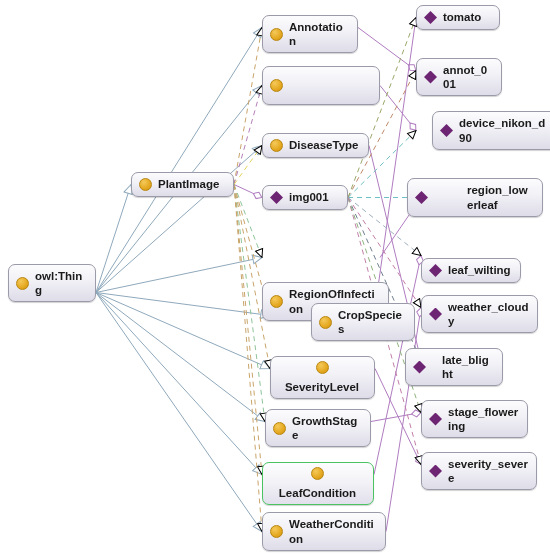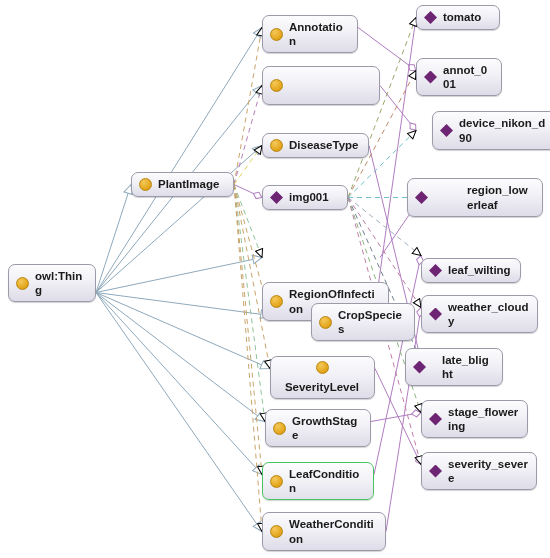--- a/index.html
+++ b/index.html
@@ -36,20 +36,21 @@
     border-radius: 7px;
     background: linear-gradient(to bottom, #fcfcfe 0%, #f2f2f7 40%, #dedce8 100%);
     box-shadow: 0 1px 1px rgba(0,0,0,0.18);
     font-size: 11.5px;
     color: #1a1a1a;
     line-height: 1.22;
   }
   .node.selected {
     border: 1.5px solid #49c461;
     background: linear-gradient(to bottom, #fdfdff 0%, #f4f4f8 40%, #e2e0ec 100%);
+    flex-direction: column;
   }
   .node .label {
     display: block;
     word-break: break-all;
     white-space: normal;
     font-weight: bold;
   }
   .ico {
     flex: 0 0 auto;
     width: 13px;

